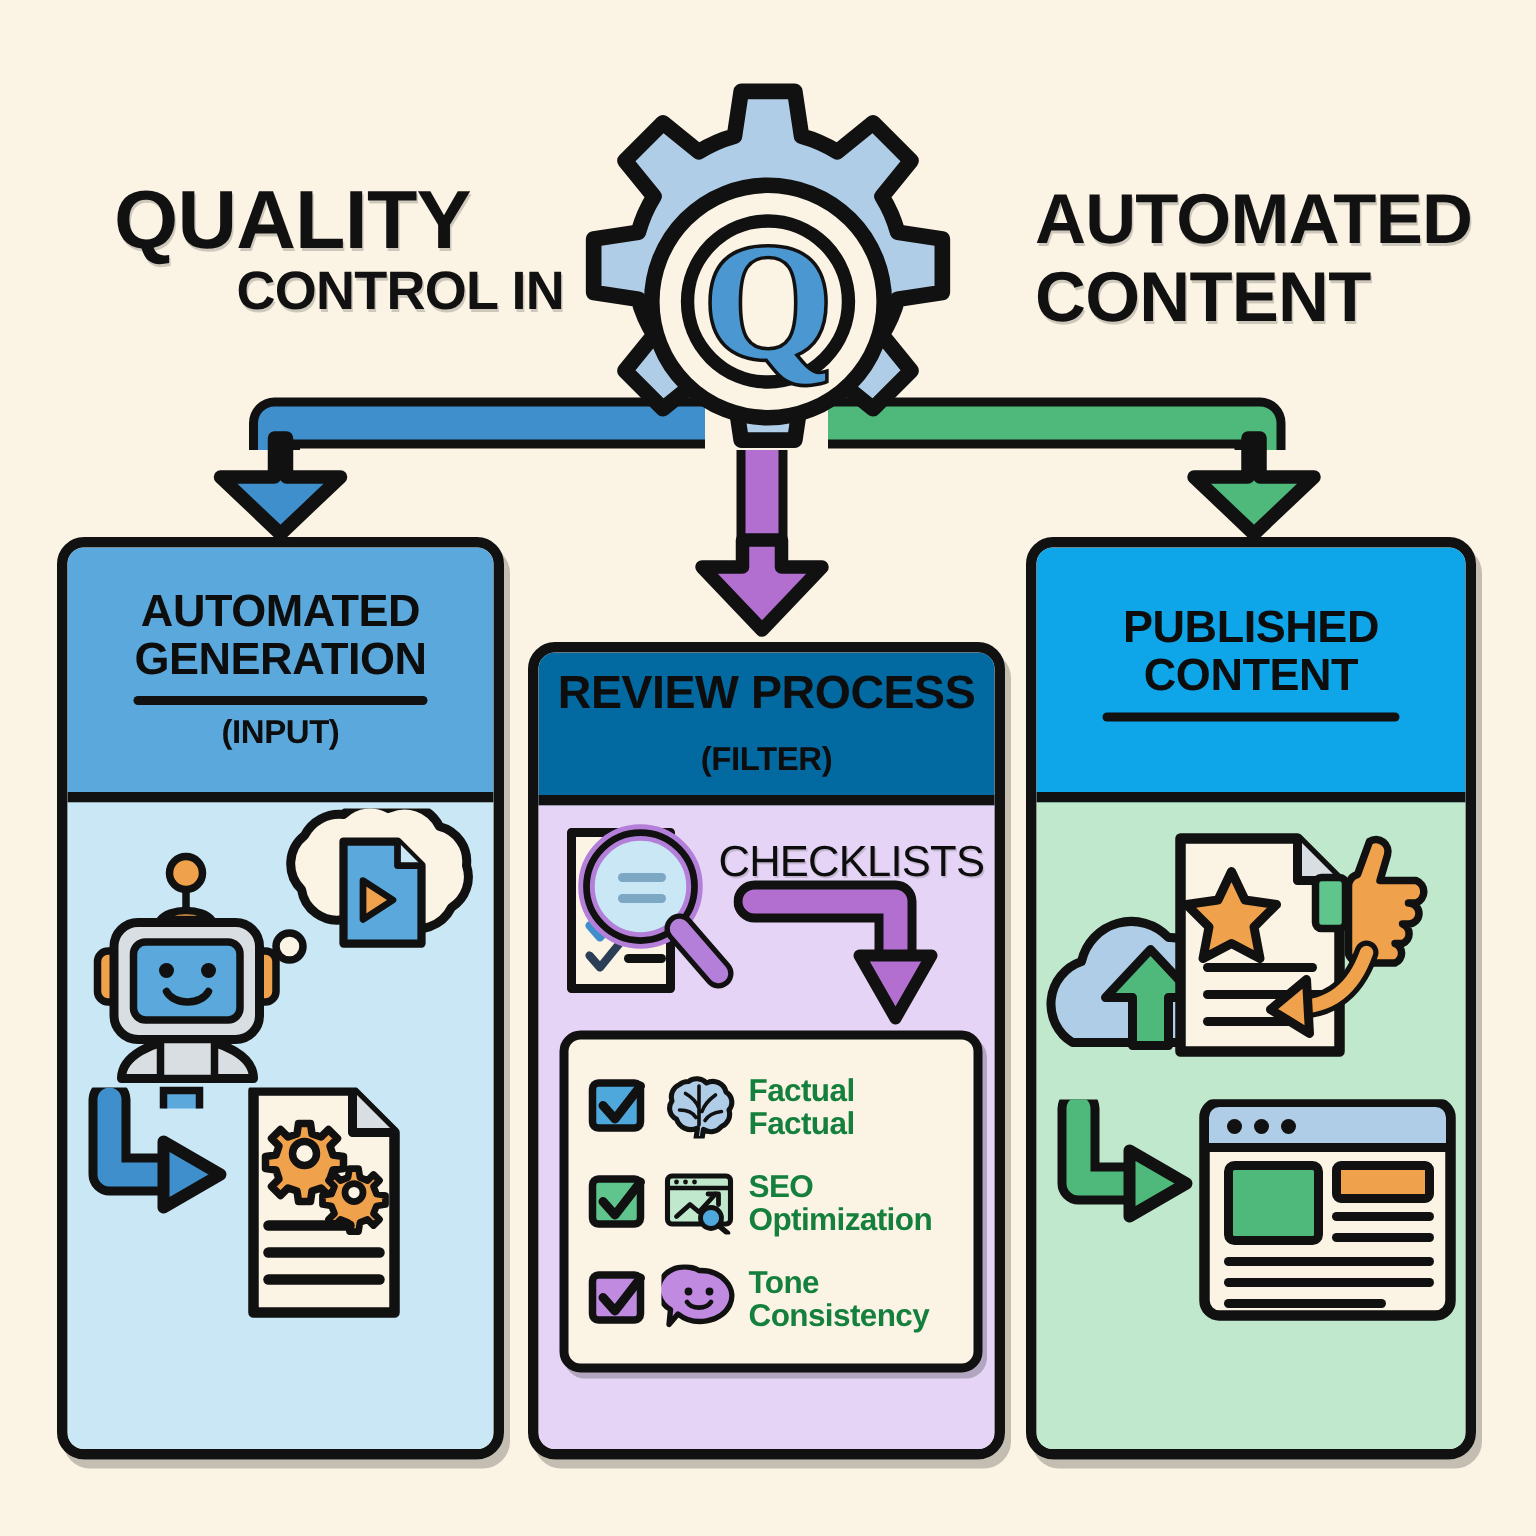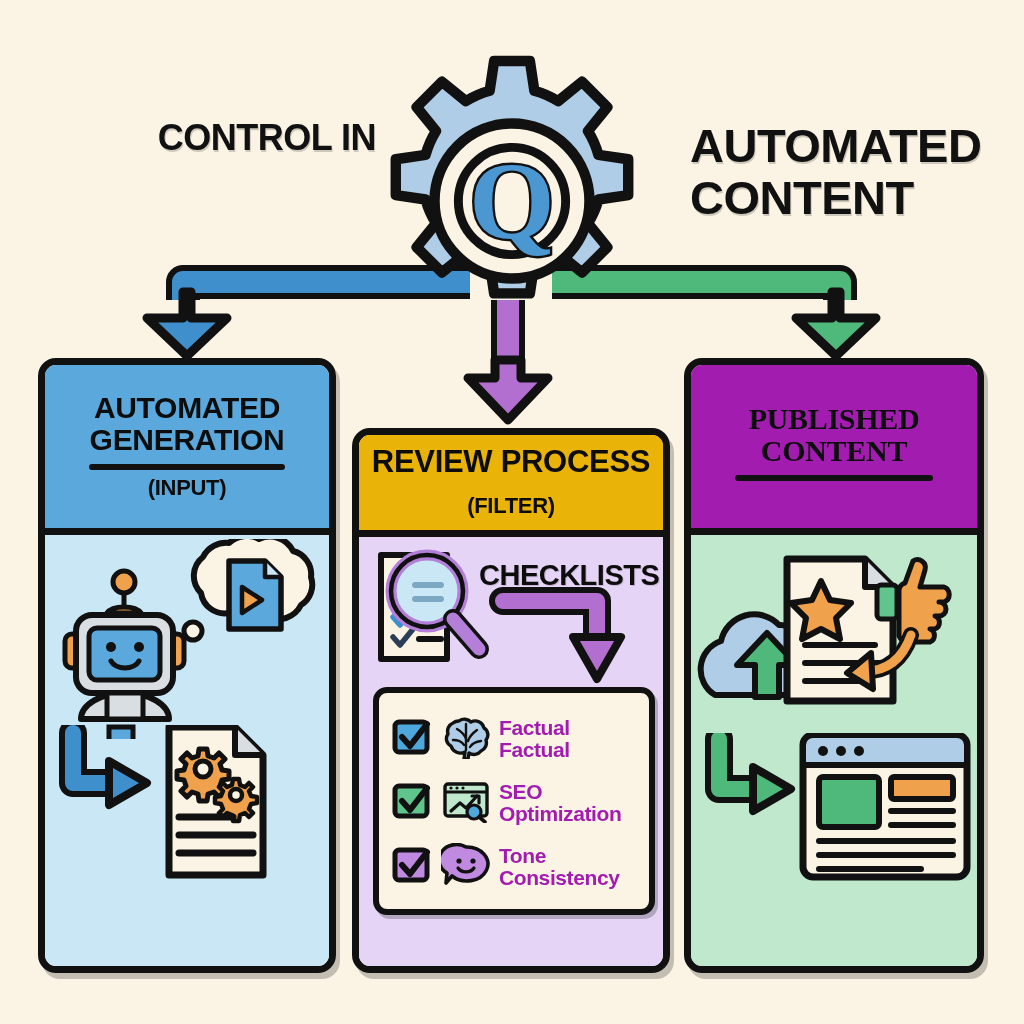--- a/index.html
+++ b/index.html
@@ -62,60 +62,61 @@
     line-height:1;letter-spacing:-0.3px;
   }
   .panel-body{position:relative;width:100%;height:100%;}
 
   
   #panel-left{left:38px;top:358px;width:298px;height:615px;}
   #panel-left .panel-head{background:#5BA8DC;height:170px;}
   #panel-left .panel-body{background:#C9E7F5;}
   
   #panel-mid{left:352px;top:428px;width:318px;height:545px;}
-  #panel-mid .panel-head{background:#eab308;height:102px;}
+  #panel-mid .panel-head{background:#0369a1;height:102px;}
   #panel-mid .panel-body{background:#E5D4F5;}
   #panel-mid .panel-head h2{font-size:31px;}
   
   #panel-right{left:684px;top:358px;width:300px;height:615px;}
-  #panel-right .panel-head{background:#a21caf;height:170px;font-family:Liberation Serif, serif;}
+  #panel-right .panel-head{background:#0ea5e9;height:170px;}
   #panel-right .panel-body{background:#BFE8CC;}
 
   .art{position:absolute;}
 
   
   .checklists-label{
     position:absolute;left:120px;top:22px;
-    font-size:29px;font-weight:bold;color:#0d0d0d;text-transform:uppercase;
+    font-size:29px;font-weight:normal;color:#0d0d0d;text-transform:uppercase;
     letter-spacing:-0.5px;
     text-shadow:1px 1px 0 rgba(0,0,0,.14);
   }
 
   
   .check-card{
     position:absolute;left:14px;top:150px;width:282px;height:228px;
     background:#FBF4E4;border:6px solid #111111;border-radius:14px;
     box-sizing:border-box;
     box-shadow:3px 4px 0 rgba(0,0,0,.22);
     padding:14px 10px 10px 12px;
   }
   .check-row{display:flex;align-items:center;gap:8px;height:64px;}
   .check-row .cbox{flex:0 0 auto;}
   .check-row .cicon{flex:0 0 auto;}
   .check-row .ctext{
-    font-size:21px;font-weight:bold;color:#a21caf;line-height:1.04;
+    font-size:21px;font-weight:bold;color:#15803d;line-height:1.04;
     letter-spacing:-0.4px;
   }
 </style>
 </head>
 <body>
 
 <div class="stage">
 
   <div class="title title-left">
+    <span>QUALITY</span>
     <span class="l2">CONTROL IN</span>
   </div>
   <div class="title title-right">
     <span>AUTOMATED</span>
     <span class="l2">CONTENT</span>
   </div>
 
   <svg class="connectors" viewBox="0 0 1024 1024">
 
     <g>

